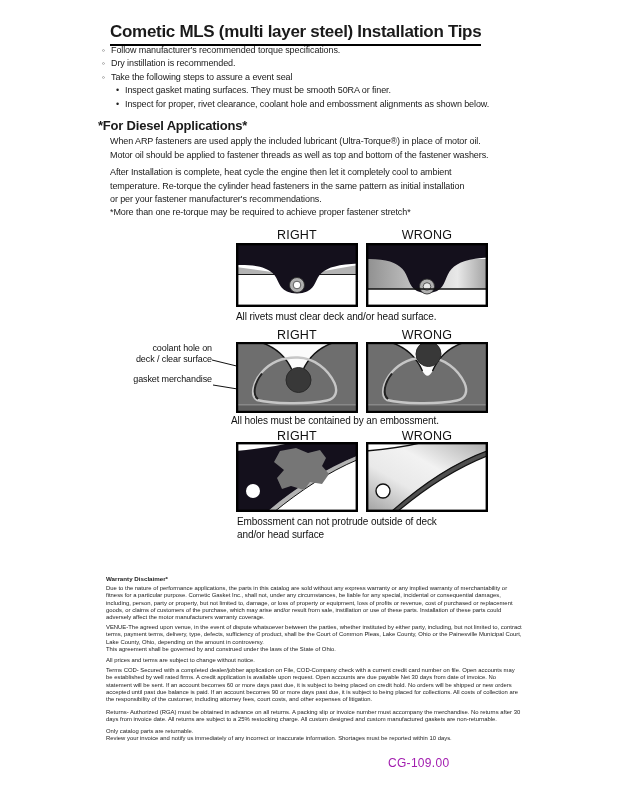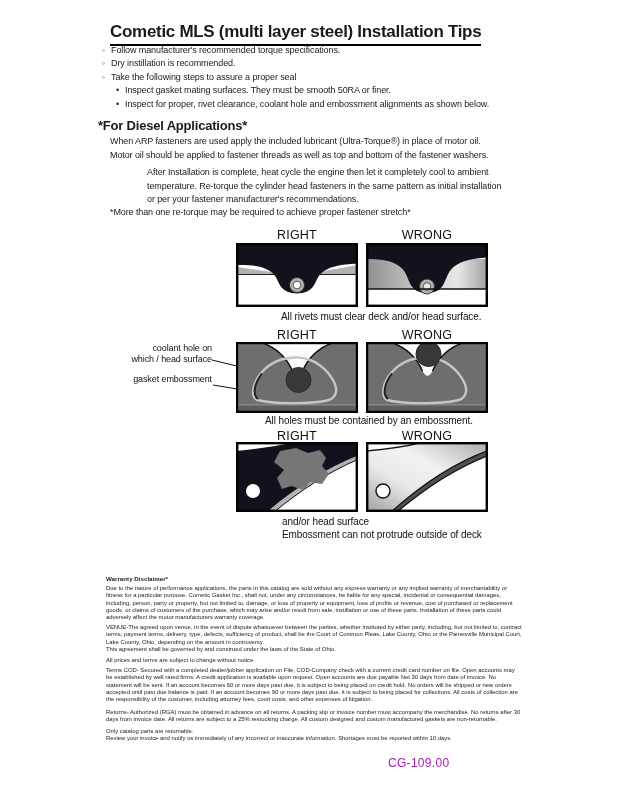--- a/index.html
+++ b/index.html
@@ -16,33 +16,33 @@
   }
   
   .bullets{left:102px;top:44px;font-size:9px;letter-spacing:-0.1px;line-height:13.4px;}
   .brow{display:flex;align-items:baseline;}
   .bmark{width:9px;font-size:8px;color:#222;}
   .sub .bmark{width:9px;font-size:9px;}
   .sub{padding-left:14px;}
   
   .diesel-h{left:98px;top:118px;font-size:13px;font-weight:bold;letter-spacing:-0.2px;}
   .para{left:110px;font-size:9px;letter-spacing:-0.1px;line-height:13.5px;width:430px;}
-  .p1{top:135px;} .p2{top:166px;margin-left:37px;} .pnote{top:206px;}
+  .p1{top:135px;} .p2{top:166px;} .pnote{top:206px;}
   
   .fig-label{width:122px;text-align:center;font-size:12.5px;letter-spacing:0.2px;color:#111;}
   .lab-r1{left:236px;top:228px;} .lab-w1{left:366px;top:228px;}
   .lab-r2{left:236px;top:328px;} .lab-w2{left:366px;top:328px;}
   .lab-r3{left:236px;top:429px;} .lab-w3{left:366px;top:429px;}
   .box{display:block;}
   .b-r1{left:236px;top:243px;} .b-w1{left:366px;top:243px;}
   .b-r2{left:236px;top:342px;} .b-w2{left:366px;top:342px;}
   .b-r3{left:236px;top:442px;} .b-w3{left:366px;top:442px;}
-  .caption{font-size:10px;letter-spacing:-0.1px;color:#111;margin-left:45px;}
+  .caption{font-size:10px;letter-spacing:-0.1px;color:#111;}
   .cap1{left:236px;top:311px;}
-  .cap2{left:220px;top:415px;}
+  .cap2{left:231px;top:415px;}
   .cap3{left:237px;top:516px;line-height:12.5px;}
   .ann{left:120px;width:92px;text-align:right;font-size:9px;letter-spacing:-0.1px;line-height:10.5px;color:#111;}
   .ann1{top:343px;} .ann2{top:374px;}
   .leaders{left:205px;top:352px;}
   
   .legal{left:106px;width:416px;font-size:5.9px;line-height:7.3px;letter-spacing:0;color:#222;}
   .lg-h{top:575px;font-weight:bold;font-size:6.2px;}
   .lg-due{top:585px;} .lg-venue{top:624px;} .lg-agree{top:646px;}
   .lg-prices{top:657px;} .lg-terms{top:667px;} .lg-returns{top:709px;}
   .lg-only{top:728px;} .lg-review{top:735px;}
@@ -59,21 +59,21 @@
     <div class="brow">
       <span class="bmark">◦</span>
       <span>Follow manufacturer's recommended torque specifications.</span>
     </div>
     <div class="brow">
       <span class="bmark">◦</span>
       <span>Dry instillation is recommended.</span>
     </div>
     <div class="brow">
       <span class="bmark">◦</span>
-      <span>Take the following steps to assure a proper seal</span>
+      <span>Take the following steps to assure a event seal</span>
     </div>
     <div class="brow sub">
       <span class="bmark">•</span>
       <span>Inspect gasket mating surfaces.  They must be smooth 50RA or finer.</span>
     </div>
     <div class="brow sub">
       <span class="bmark">•</span>
       <span>Inspect for proper, rivet clearance, coolant hole and embossment alignments as shown below.</span>
     </div>
   </div>
@@ -122,23 +122,23 @@
     <rect x="1.2" y="1.2" width="119.6" height="61.6" fill="none" stroke="#000000" stroke-width="2.4"></rect>
   </svg>
 
   <div class="abs caption cap1">All rivets must clear deck and/or head surface.</div>
 
   <div class="abs fig-label lab-r2">RIGHT</div>
   <div class="abs fig-label lab-w2">WRONG</div>
 
   <div class="abs ann ann1">
     <div>coolant hole on</div>
-    <div>which / head surface</div>
-  </div>
-  <div class="abs ann ann2">gasket embossment</div>
+    <div>deck / clear surface</div>
+  </div>
+  <div class="abs ann ann2">gasket merchandise</div>
 
   <svg class="abs leaders" width="100" height="48" viewBox="0 0 100 48">
     <line x1="7" y1="8" x2="93" y2="29" stroke="#111" stroke-width="1"></line>
     <line x1="8" y1="33" x2="57" y2="41" stroke="#111" stroke-width="1"></line>
   </svg>
 
   <svg class="abs box b-r2" width="122" height="71" viewBox="0 0 122 71">
     <rect x="0" y="0" width="122" height="71" fill="#6e6e6e"></rect>
     <path d="M24,0 C38,4.5 50,14 56.5,29 Q61.5,38.5 66.5,29 C73,14 85,4.5 99,0 Z" fill="#fbfbfb"></path>
     <path d="M24,0 C38,4.5 50,14 56.5,29" stroke="#111" stroke-width="1.4" fill="none"></path>
@@ -192,22 +192,22 @@
     <path d="M0,9 C22,7 42,4 58,0 H122 V13.5 C88,27 58,47 31,70 H0 Z" fill="url(#sg3)"></path>
     <path d="M0,9 C22,7 42,4 58,0" stroke="#111" stroke-width="1.3" fill="none"></path>
     <path d="M31,70 C58,47 88,27 122,13.5 L122,8.5 C85,22 55,43 25,70 Z" fill="#4f4f4f"></path>
     <path d="M31,70 C58,47 88,27 122,13.5" stroke="#111" stroke-width="1.2" fill="none"></path>
     <path d="M25,70 C55,43 85,22 122,8.5" stroke="#111" stroke-width="1.2" fill="none"></path>
     <circle cx="17" cy="49" r="7" fill="#ffffff" stroke="#111" stroke-width="1.4"></circle>
     <rect x="1.2" y="1.2" width="119.6" height="67.6" fill="none" stroke="#000000" stroke-width="2.4"></rect>
   </svg>
 
   <div class="abs caption cap3">
+    <div>Embossment can not protrude outside of deck</div>
     <div>and/or head surface</div>
-    <div>Embossment can not protrude outside of deck</div>
   </div>
 
   <div class="abs legal lg-h">Warranty Disclaimer*</div>
   <div class="abs legal lg-due">Due to the nature of performance applications, the parts in this catalog are sold without any express warranty or any implied warranty of merchantability or fitness for a particular purpose.  Cometic Gasket Inc., shall not, under any circumstances, be liable for any special, incidental or consequential damages, including, person, party or property, but not limited to, damage, or loss of property or equipment, loss of profits or revenue, cost of purchased or replacement goods, or claims of customers of the purchase, which may arise and/or result from sale, instillation or use of these parts.  Installation of these parts could adversely affect the motor manufacturers warranty coverage.</div>
   <div class="abs legal lg-venue">VENUE-The agreed upon venue, in the event of dispute whatsoever between the parties, whether instituted by either party, including, but not limited to, contract terms, payment terms, delivery, type, defects, sufficiency of product, shall be the Court of Common Pleas, Lake County, Ohio or the Painesville Municipal Court, Lake County, Ohio, depending on the amount in controversy.</div>
   <div class="abs legal lg-agree">This agreement shall be governed by and construed under the laws of the State of Ohio.</div>
   <div class="abs legal lg-prices">All prices and terms are subject to change without notice.</div>
   <div class="abs legal lg-terms">Terms COD- Secured with a completed dealer/jobber application on File, COD-Company check with a current credit card number on file.  Open accounts may be established by well rated firms.  A credit application is available upon request.  Open accounts are due payable Net 30 days from date of invoice.  No statement will be sent.  If an account becomes 60 or more days past due, it is subject to being placed on credit hold.  No orders will be shipped or new orders accepted until past due balance is paid.  If an account becomes 90 or more days past due, it is subject to being placed for collections.  All costs of collection are the responsibility of the customer, including attorney fees, court costs, and other expenses of litigation.</div>
   <div class="abs legal lg-returns">Returns- Authorized (RGA) must be obtained in advance on all returns.  A packing slip or invoice number must accompany the merchandise.  No returns after 30 days from invoice date.  All returns are subject to a 25% restocking charge.  All custom designed and custom manufactured gaskets are non-returnable.</div>
   <div class="abs legal lg-only">Only catalog parts are returnable.</div>

